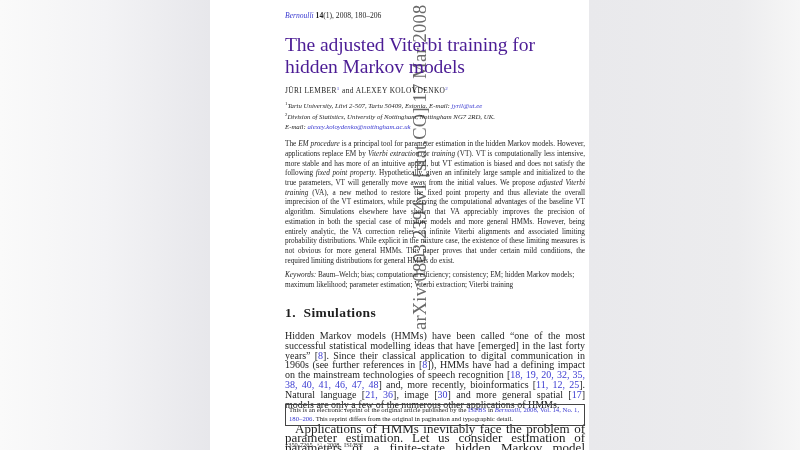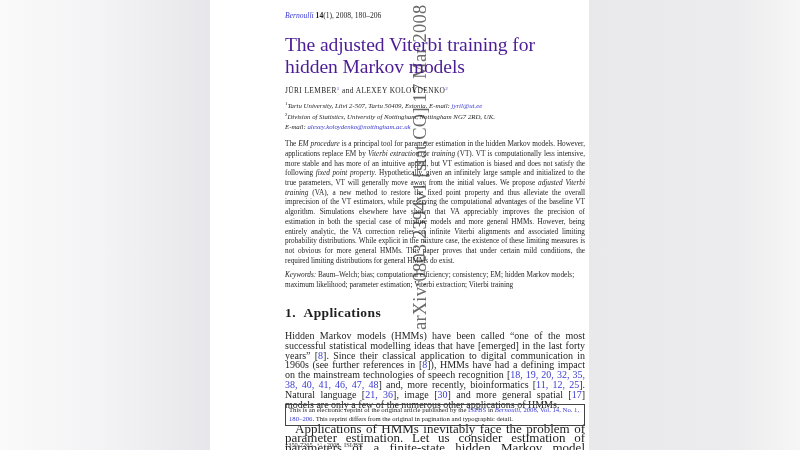--- a/index.html
+++ b/index.html
@@ -93,21 +93,21 @@
       <div><sup>1</sup><span>Tartu University, Liivi 2-507, Tartu 50409, Estonia. E-mail: </span><span class="link">jyril@ut.ee</span></div>
       <div><sup>2</sup><span>Division of Statistics, University of Nottingham, Nottingham NG7 2RD, UK.</span></div>
       <div><span>E-mail: </span><span class="link">alexey.koloydenko@nottingham.ac.uk</span></div>
     </div>
 
     <div class="abstract"><span>The </span><i>EM procedure</i><span> is a principal tool for parameter estimation in the hidden Markov models. However, applications replace EM by </span><i>Viterbi extraction</i><span>, or </span><i>training</i><span> (VT). VT is computationally less intensive, more stable and has more of an intuitive appeal, but VT estimation is biased and does not satisfy the following </span><i>fixed point property</i><span>. Hypothetically, given an infinitely large sample and initialized to the true parameters, VT will generally move away from the initial values. We propose </span><i>adjusted Viterbi training</i><span> (VA), a new method to restore the fixed point property and thus alleviate the overall imprecision of the VT estimators, while preserving the computational advantages of the baseline VT algorithm. Simulations elsewhere have shown that VA appreciably improves the precision of estimation in both the special case of mixture models and more general HMMs. However, being entirely analytic, the VA correction relies on infinite Viterbi alignments and associated limiting probability distributions. While explicit in the mixture case, the existence of these limiting measures is not obvious for more general HMMs. This paper proves that under certain mild conditions, the required limiting distributions for general HMMs do exist.</span></div>
 
     <div class="keywords"><i>Keywords:</i><span> Baum–Welch; bias; computational efficiency; consistency; EM; hidden Markov models; maximum likelihood; parameter estimation; Viterbi extraction; Viterbi training</span></div>
 
     <div class="section-title">
-      <span>1.</span>&nbsp;&nbsp;<span>Applications</span>
+      <span>1.</span>&nbsp;&nbsp;<span>Simulations</span>
     </div>
 
     <div class="intro-p"><span>Hidden Markov models (HMMs) have been called “one of the most successful statistical modelling ideas that have [emerged] in the last forty years” [</span><span class="link">8</span><span>]. Since their classical application to digital communication in 1960s (see further references in [</span><span class="link">8</span><span>]), HMMs have had a defining impact on the mainstream technologies of speech recognition [</span><span class="link">18, 19, 20, 32, 35, 38, 40, 41, 46, 47, 48</span><span>] and, more recently, bioinformatics [</span><span class="link">11, 12, 25</span><span>]. Natural language [</span><span class="link">21, 36</span><span>], image [</span><span class="link">30</span><span>] and more general spatial [</span><span class="link">17</span><span>] models are only a few of the numerous other applications of HMMs.</span></div>
 
     <div class="intro-p2">Applications of HMMs inevitably face the problem of parameter estimation. Let us consider estimation of parameters of a finite-state hidden Markov model (HMM) given observations x₁:ₙ = x₁, . . . , xₙ on X₁:∞ = X₁, X₂, . . . , the observable process of the HMM,</div>
   </div>
 
   <div class="reprint-box"><span>This is an electronic reprint of the original article published by the </span><span class="link">ISI/BS</span><span> in </span><i class="link">Bernoulli</i><span class="link">, </span><span class="link">2008, Vol. 14, No. 1, 180–206</span><span>. This reprint differs from the original in pagination and typographic detail.</span></div>
 
   <div class="footer">1350-7265  ©  2008 ISI/BS</div>

